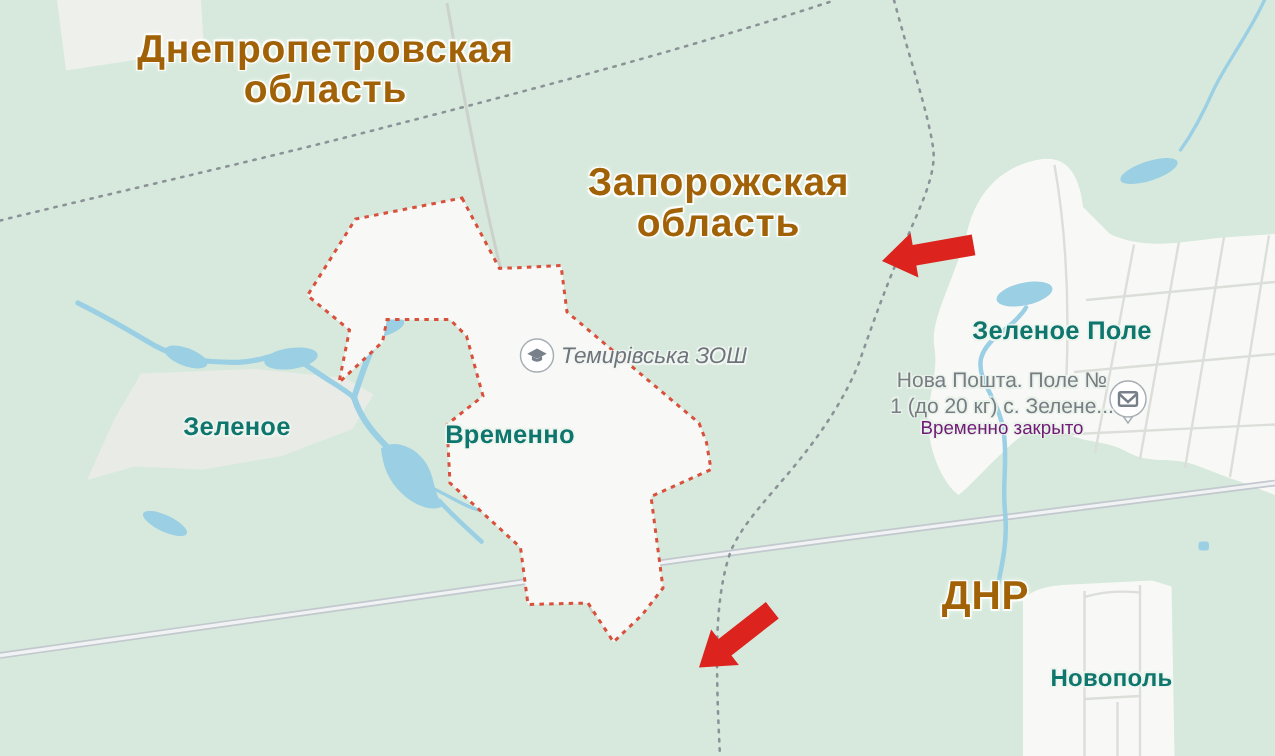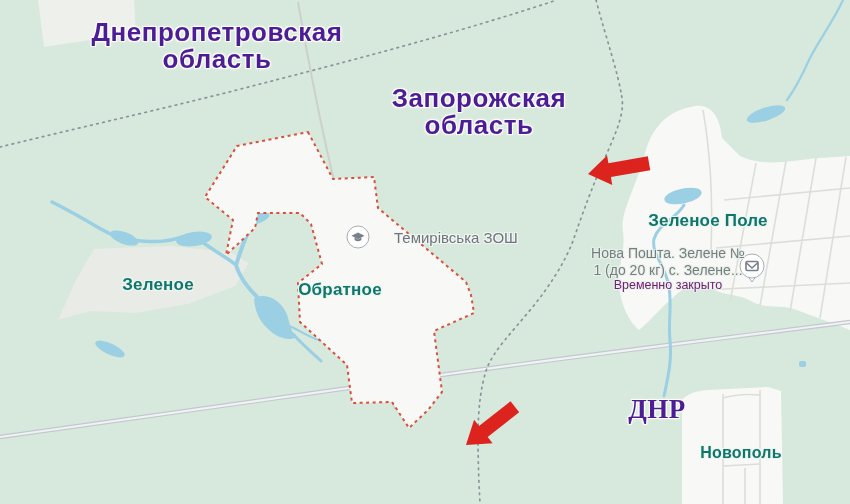--- a/index.html
+++ b/index.html
@@ -4,21 +4,21 @@
 <style>
   html,body{margin:0;padding:0;background:#222;}
   .stage{
     position:relative;width:850px;height:504px;overflow:hidden;
     font-family:"Liberation Sans",sans-serif;
     background:#d6e9dc;
   }
   .stage svg{position:absolute;left:0;top:0;}
   .lbl{position:absolute;text-align:center;pointer-events:none;}
   .region-label{
-    color:#4c1d95;font-weight:700;font-size:26px;line-height:27px;
+    color:#a16207;font-weight:700;font-size:26px;line-height:27px;
     text-shadow:-1px -1px 0 #fdfdfb,1px -1px 0 #fdfdfb,-1px 1px 0 #fdfdfb,1px 1px 0 #fdfdfb,0 0 4px #fdfdfb;
     letter-spacing:.5px;
   }
   .region-label.dnr{font-size:27px;}
   .place-label{
     color:#0f766e;font-weight:700;font-size:17px;
     text-shadow:-1px -1px 0 #eef5ef,1px -1px 0 #eef5ef,-1px 1px 0 #eef5ef,1px 1px 0 #eef5ef,0 0 3px #eef5ef;
     letter-spacing:.2px;
   }
   .place-label.small{font-size:16px;}
@@ -131,33 +131,33 @@
     <g fill="#dc231e">
       <polygon points="0,0 22,-15 22,-7 62,-7 62,7 22,7 22,15" transform="translate(588,174) rotate(-10)"></polygon>
       <polygon points="0,0 22,-15 22,-7 62,-7 62,7 22,7 22,15" transform="translate(466,445) rotate(-38)"></polygon>
     </g>
   </svg>
 
   <div class="lbl region-label" style="left:77px;top:19px;width:280px;">
     <div>Днепропетровская</div>
     <div>область</div>
   </div>
-  <div class="lbl region-label" style="left:339px;top:85px;width:280px;">
+  <div class="lbl region-label" style="left:339px;top:108px;width:280px;">
     <div>Запорожская</div>
     <div>область</div>
   </div>
-  <div class="lbl region-label dnr" style="left:597px;top:396px;width:120px;font-family:Liberation Serif, serif;">
+  <div class="lbl region-label dnr" style="left:597px;top:384px;width:120px;">
     <div>ДНР</div>
   </div>
 
   <div class="lbl place-label" style="left:98px;top:275px;width:120px;">Зеленое</div>
-  <div class="lbl place-label" style="left:280px;top:280px;width:120px;">Обратное</div>
+  <div class="lbl place-label" style="left:280px;top:280px;width:120px;">Временно</div>
   <div class="lbl place-label" style="left:628px;top:211px;width:160px;">Зеленое Поле</div>
   <div class="lbl place-label small" style="left:681px;top:444px;width:120px;text-align:center;">Новополь</div>
 
-  <div class="lbl poi-label" style="left:394px;top:229px;width:140px;">Темирівська ЗОШ</div>
+  <div class="lbl poi-label" style="left:374px;top:229px;width:140px;font-style:italic;">Темирівська ЗОШ</div>
   <div class="lbl poi-block" style="left:568px;top:245px;width:200px;">
-    <div>Нова Пошта. Зелене №</div>
+    <div>Нова Пошта. Поле №</div>
     <div>1 (до 20 кг) с. Зелене...</div>
     <div class="status">Временно закрыто</div>
   </div>
 
 </div>
 
 </body></html>

